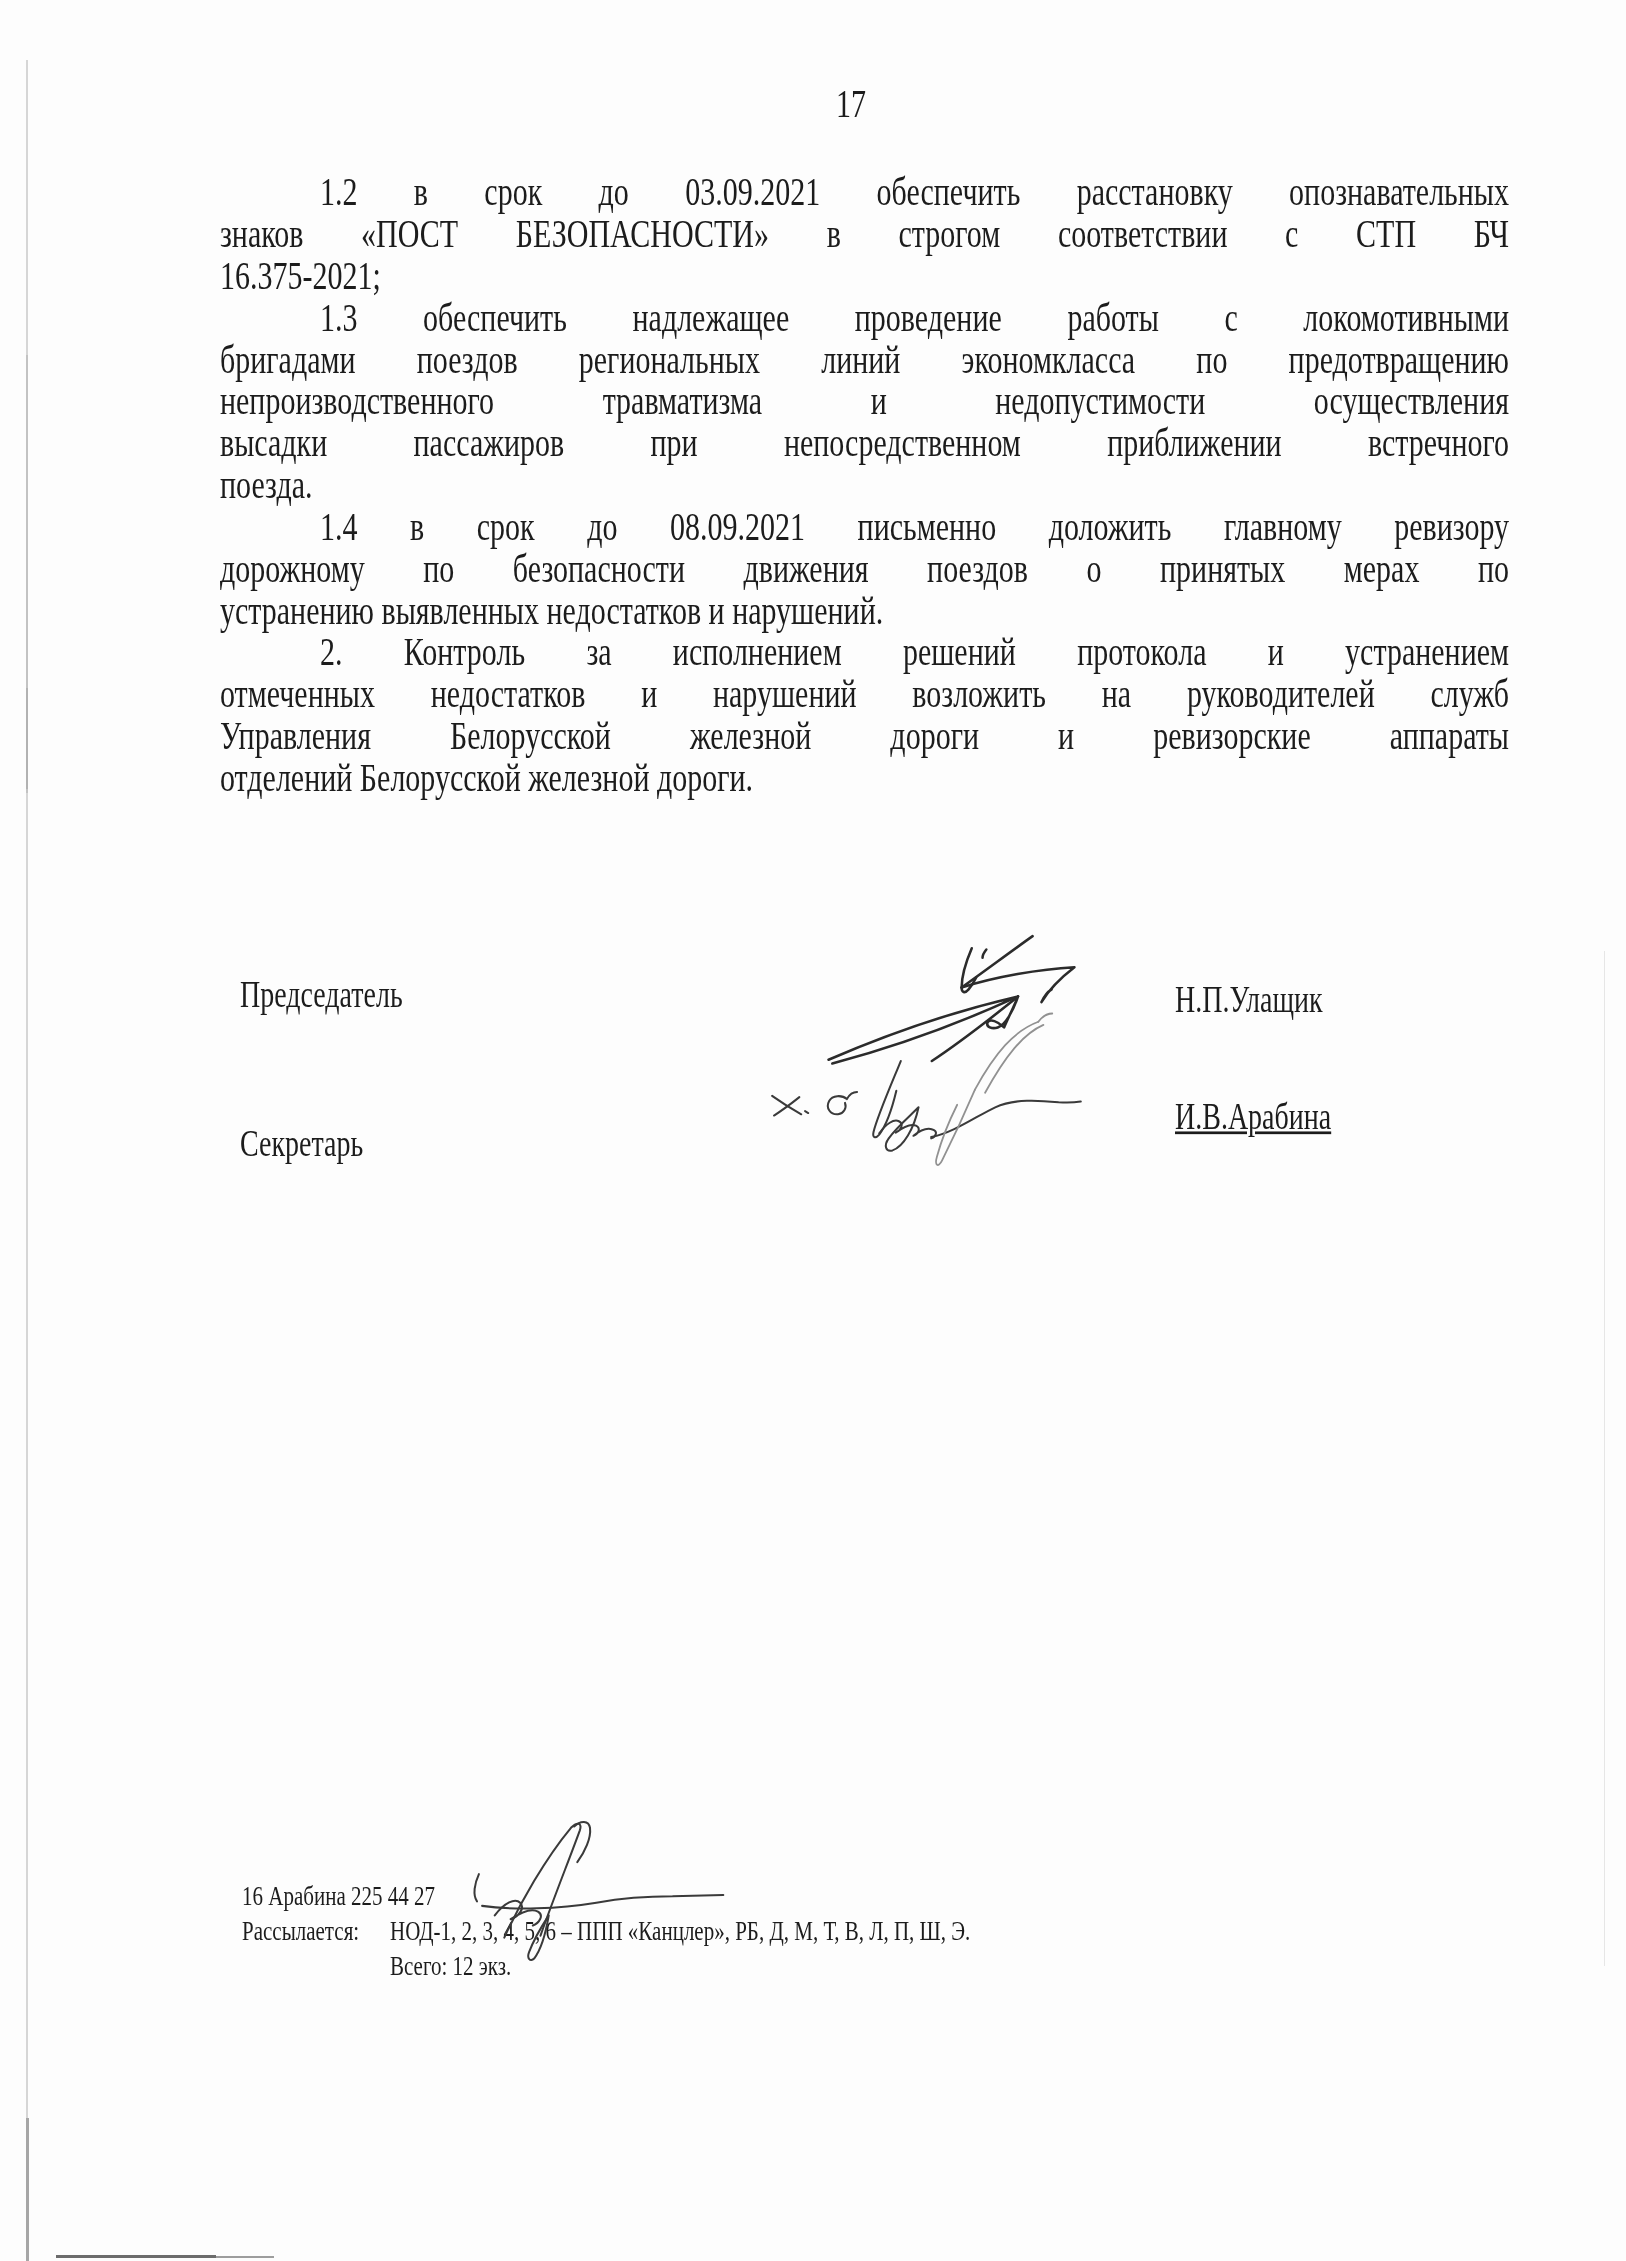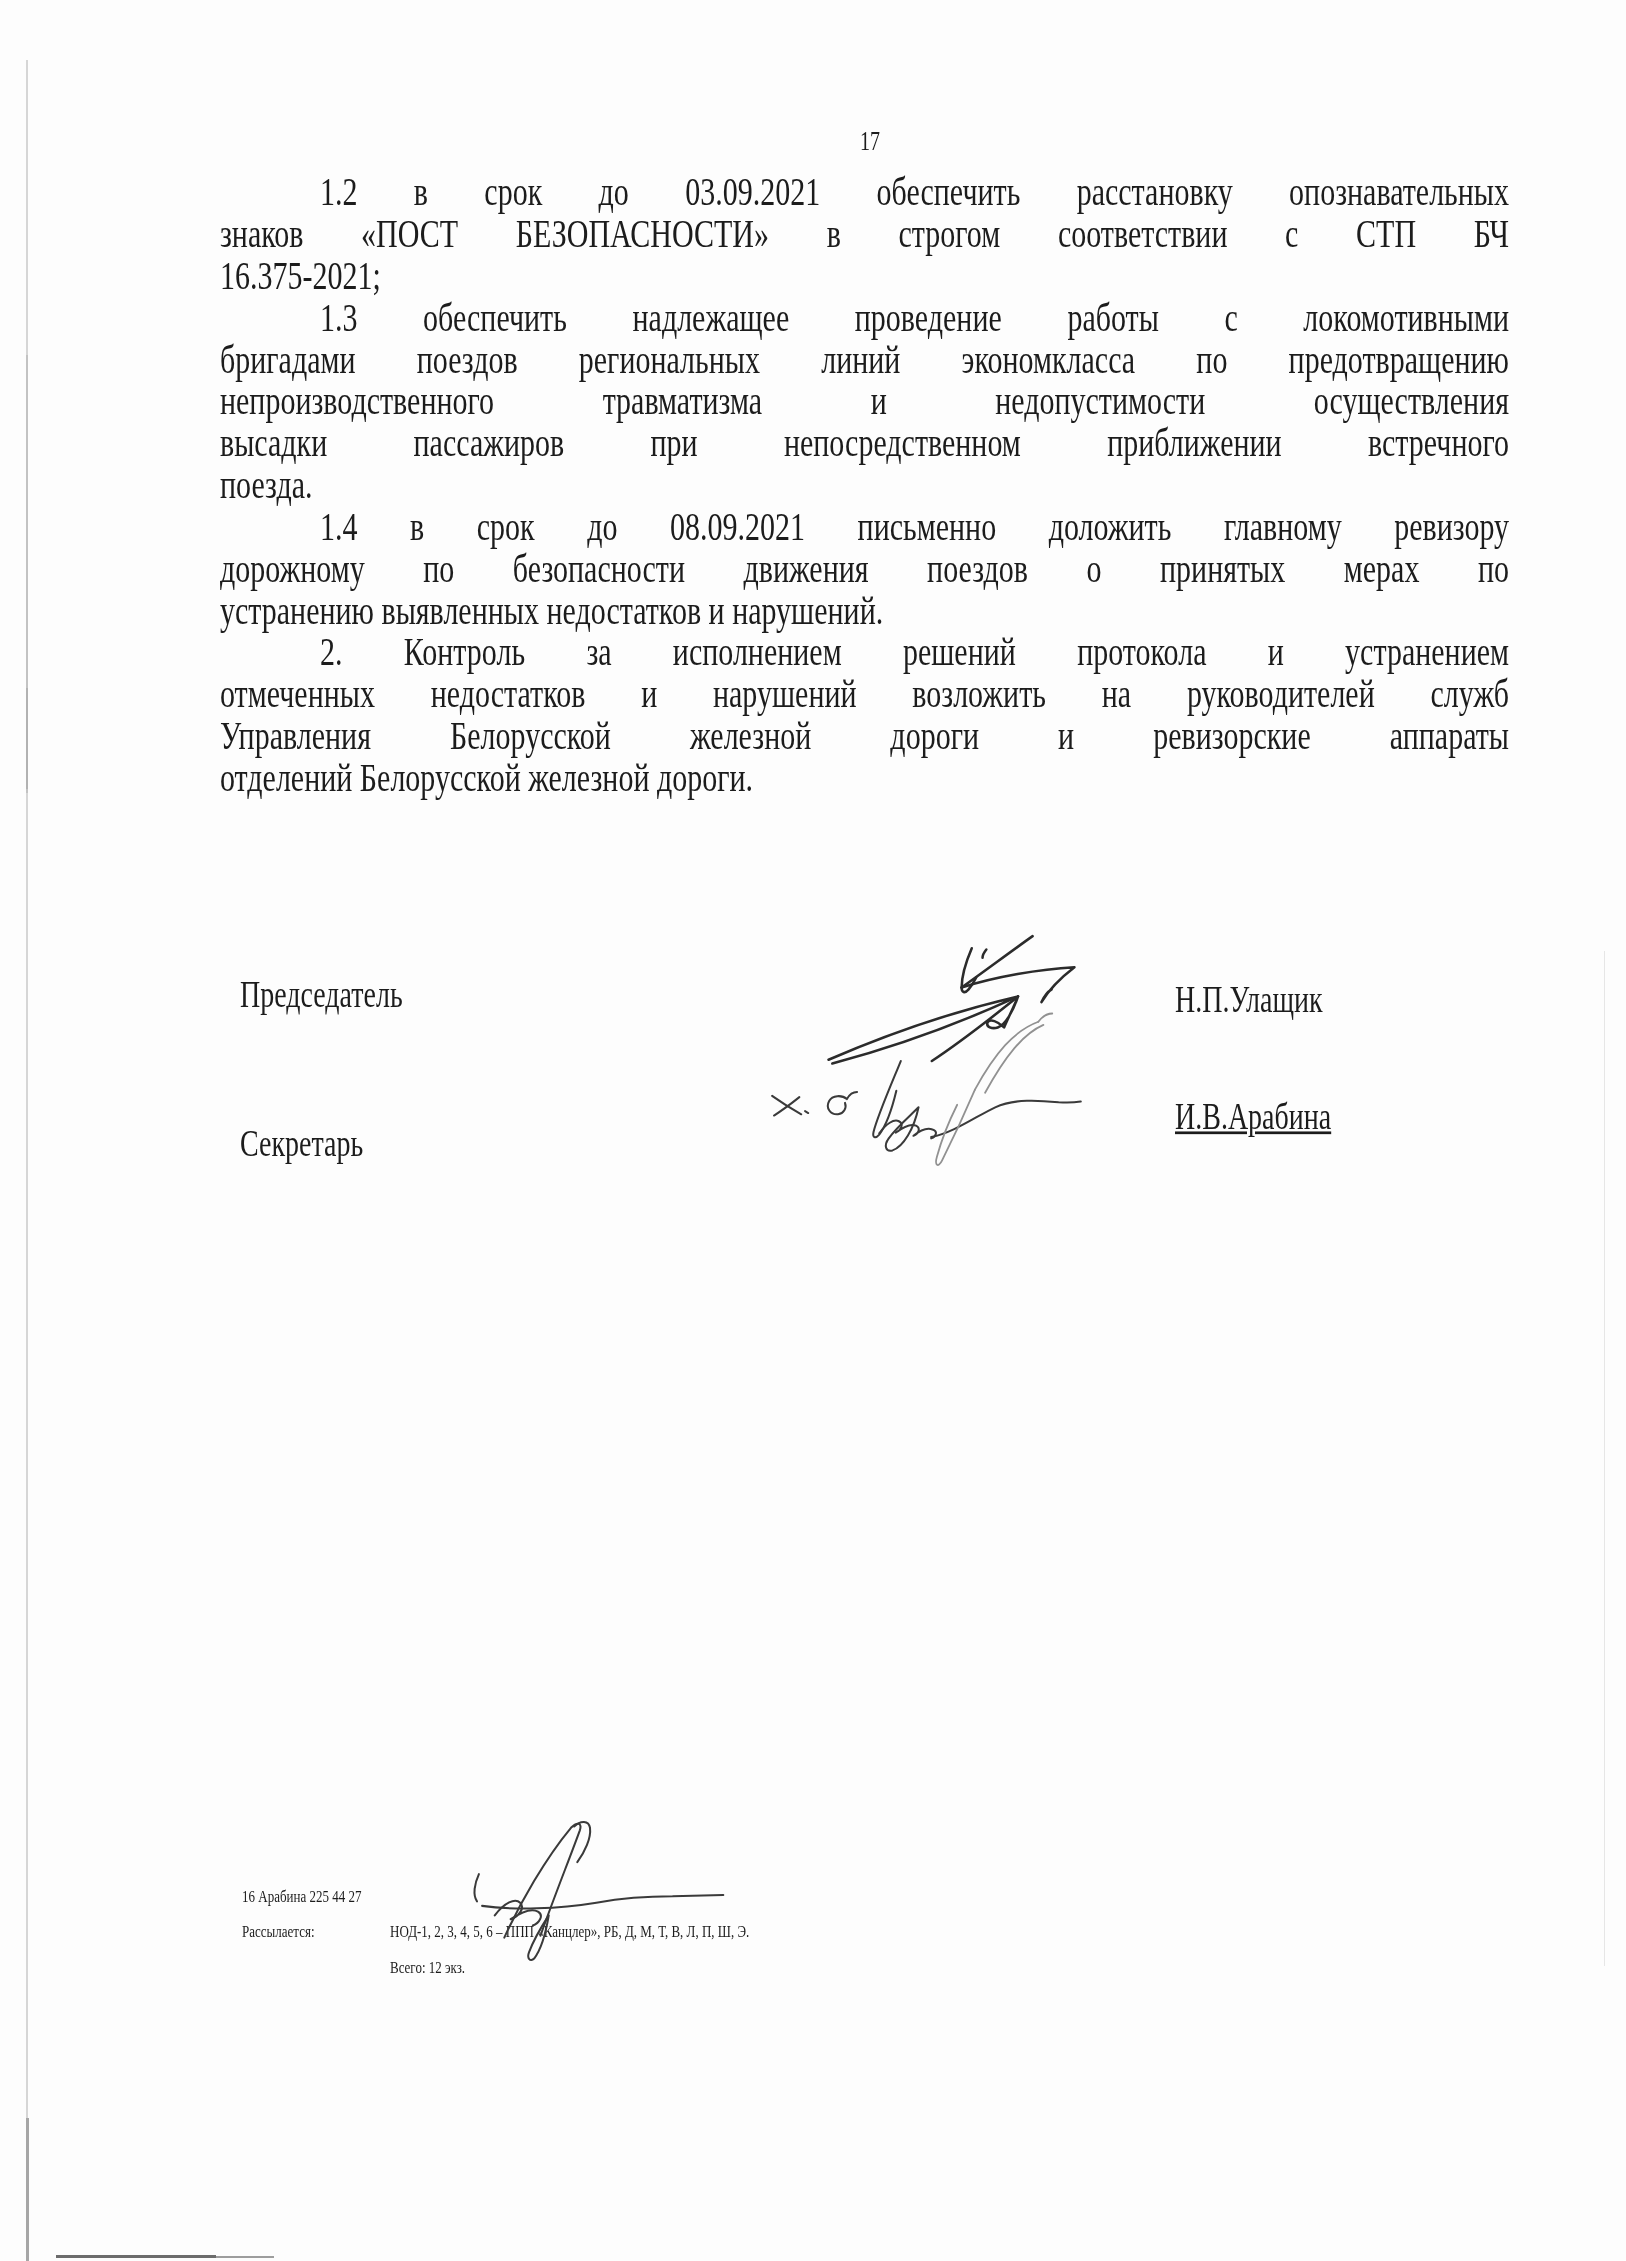--- a/index.html
+++ b/index.html
@@ -8,37 +8,37 @@
     width:1626px;height:2261px;
     background:#fdfdfd;
     overflow:hidden;
     font-family:"Liberation Serif","DejaVu Serif",serif;
     color:#1c1c1c;
   }
   
   .sy{transform:scaleY(1.35);transform-origin:0 0;}
   .sy13{transform:scaleY(1.3);transform-origin:0 0;}
 
-  #page-number{position:absolute;left:860px;top:83px;font-size:20px;line-height:30px;margin-top:37px;}
+  #page-number{position:absolute;left:836px;top:83px;font-size:30px;line-height:30px;}
 
   #body-text{position:absolute;left:220px;top:170px;width:1289px;}
   #body-text .sy{line-height:31px;font-size:30px;width:1289px;}
   .line{white-space:normal;}
   .j{text-align:justify;text-align-last:justify;}
   .jl{text-align:left;}
   .ind{text-indent:100px;}
 
   .sig-label{position:absolute;font-size:28px;}
   .sig-label .sy{line-height:31px;}
   #role-chairman{left:240px;top:973px;}
   #role-secretary{left:240px;top:1078px;margin-top:44px;}
   #name-chairman{left:1175px;top:978px;}
   #name-secretary{left:1175px;top:1095px;text-decoration:underline;}
 
-  #footer{position:absolute;left:242px;top:1879px;width:888px;font-size:13px;}
+  #footer{position:absolute;left:242px;top:1879px;width:888px;font-size:21px;}
   #footer .sy13{line-height:27px;}
   .f-label{display:inline-block;width:148px;}
   .f-indent{padding-left:148px;}
 
   svg{position:absolute;overflow:visible;}
   #main-signature{left:729px;top:907px;}
   #footer-signature{left:444px;top:1801px;}
   .ink{fill:none;stroke:#2b2b2b;stroke-width:4;stroke-linecap:round;stroke-linejoin:round;}
   .ink-thin{fill:none;stroke:#3a3a3a;stroke-width:3.2;stroke-linecap:round;stroke-linejoin:round;}
   .pencil{fill:none;stroke:#919191;stroke-width:2.8;stroke-linecap:round;stroke-linejoin:round;}

